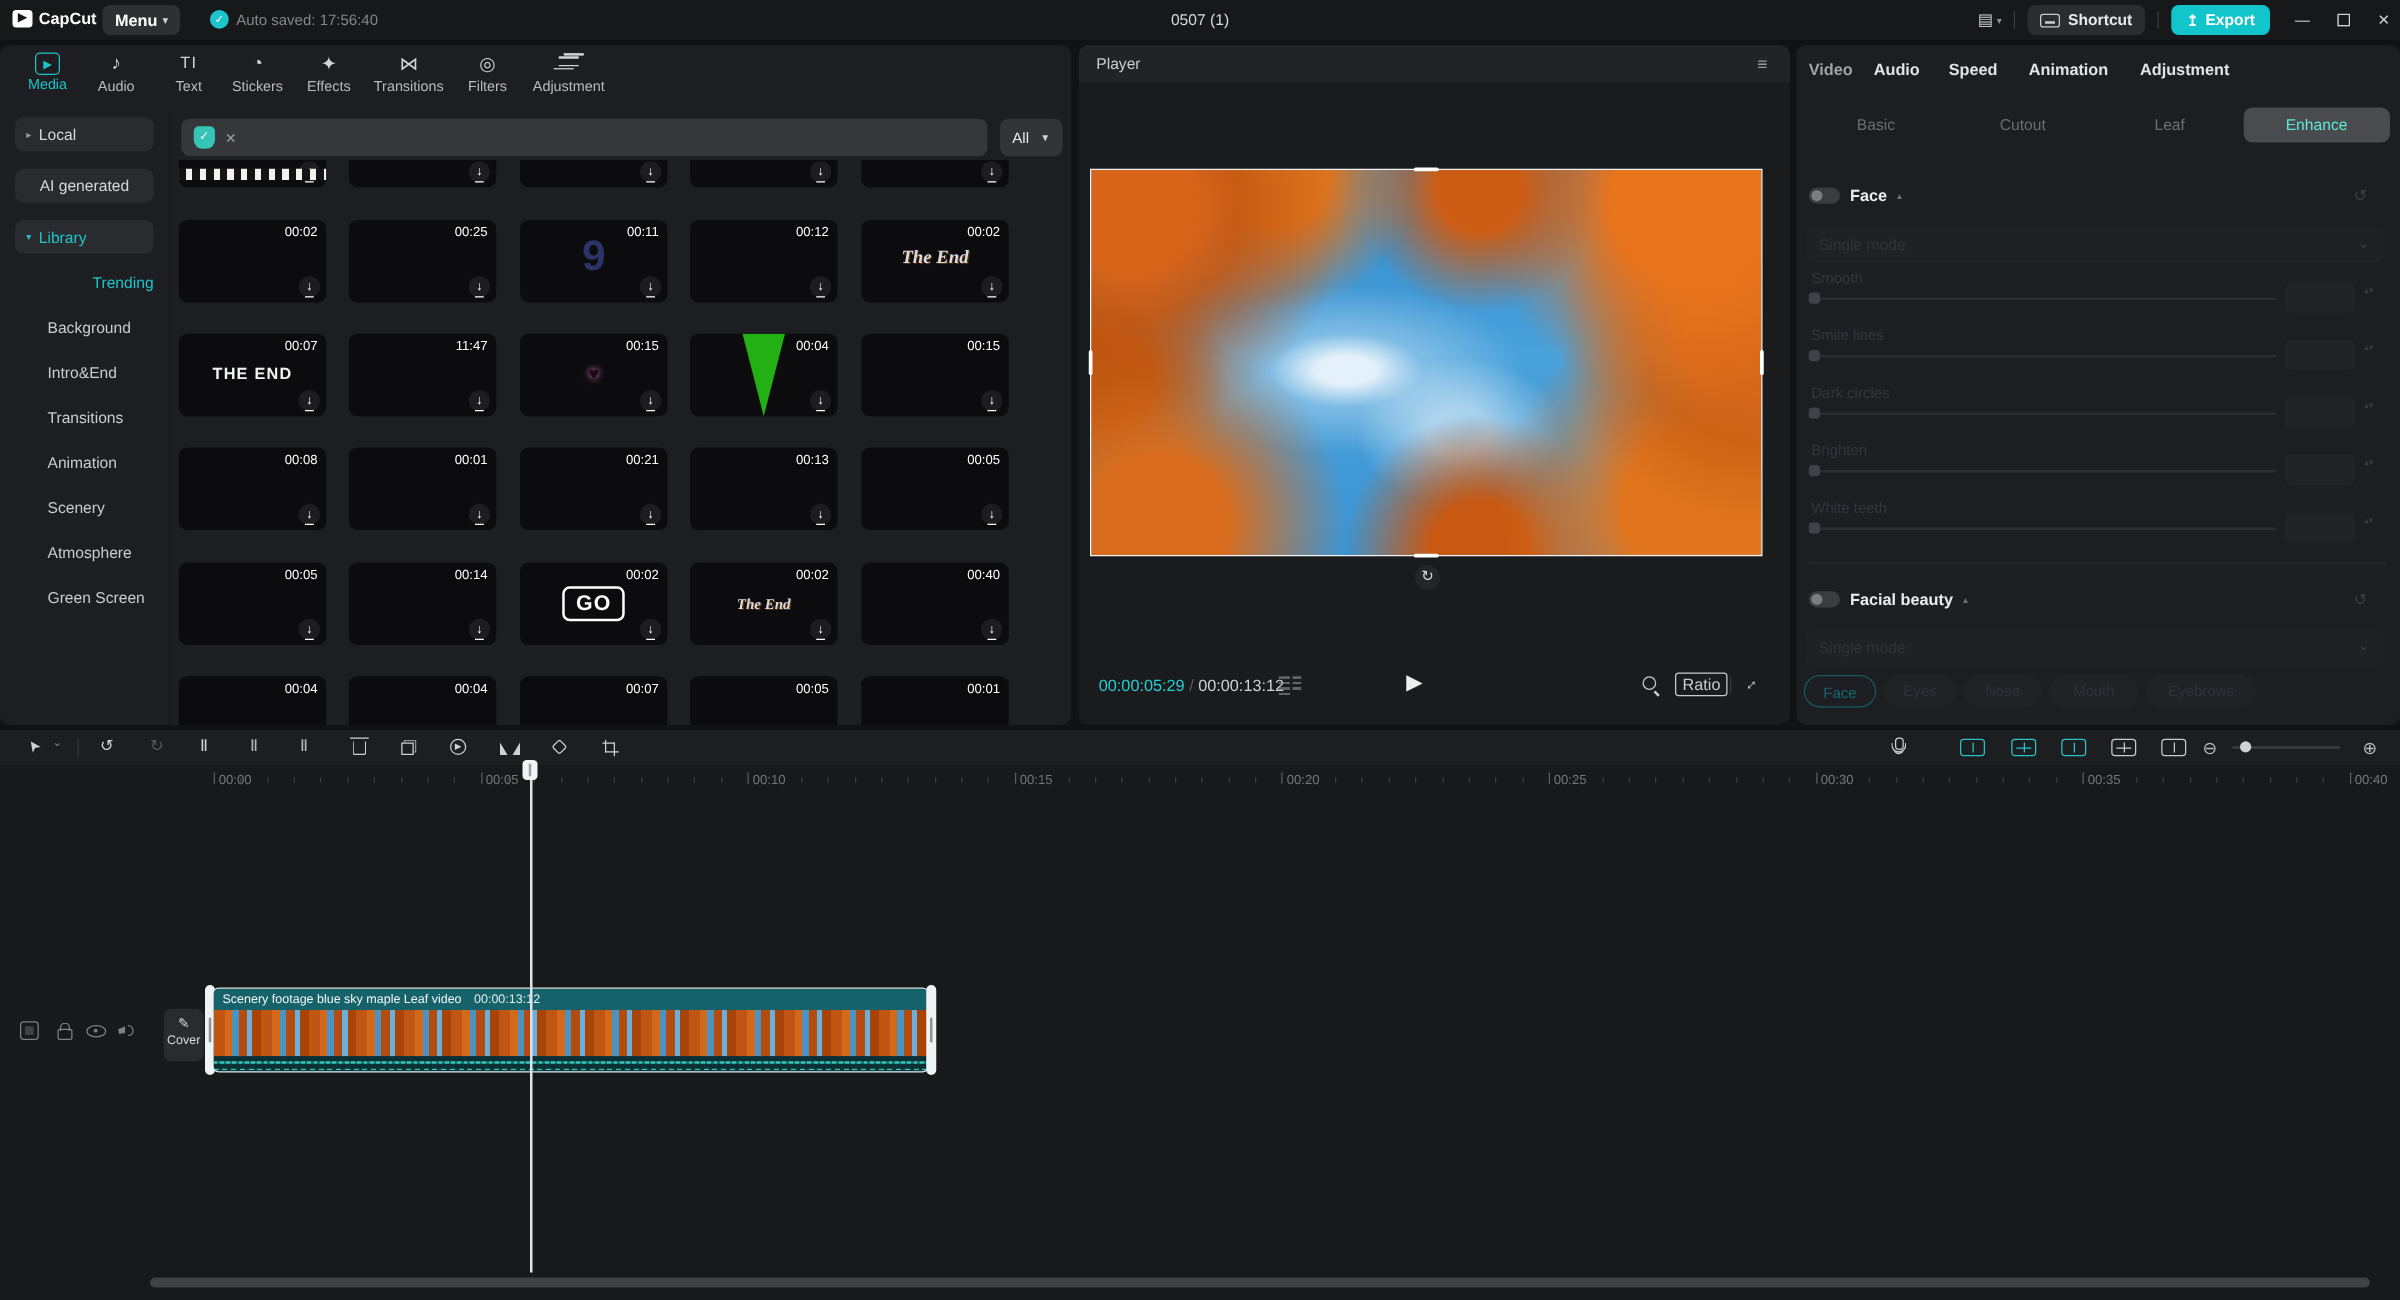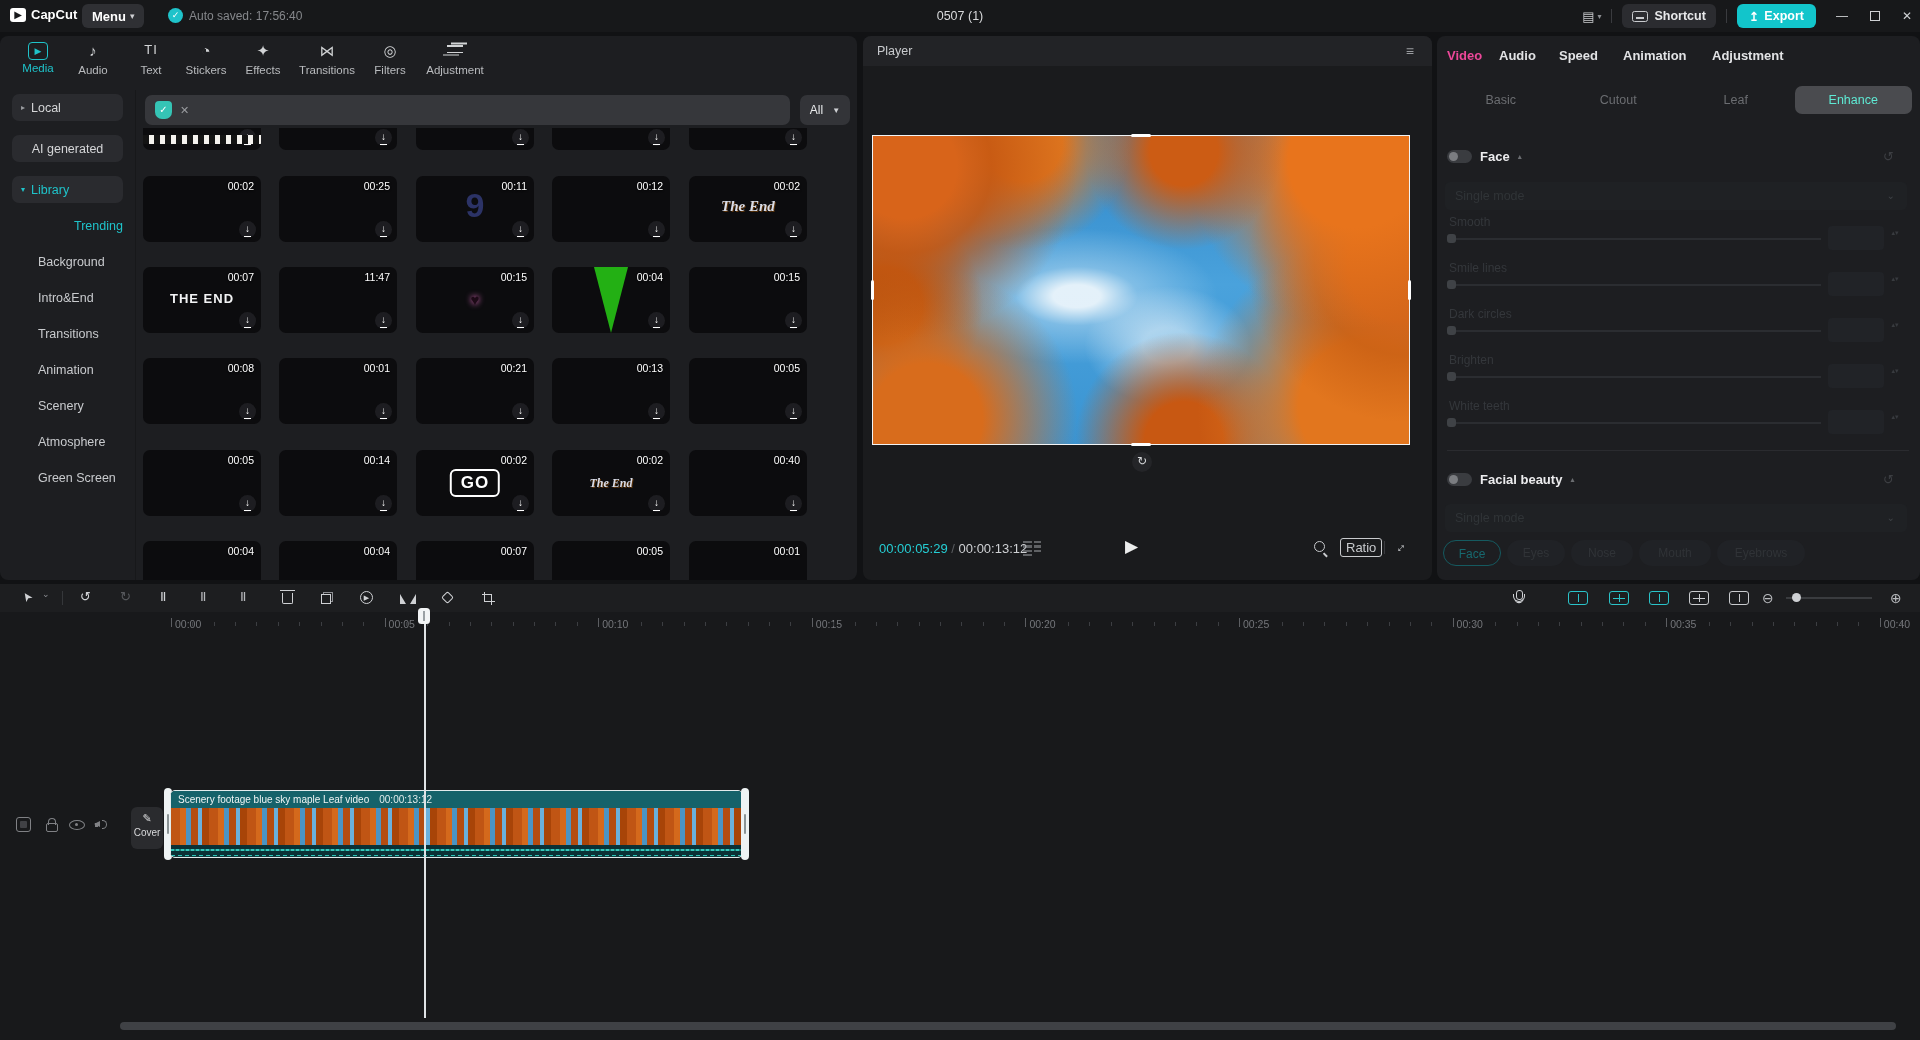--- a/index.html
+++ b/index.html
@@ -140,21 +140,21 @@
   .play-btn{position:absolute;left:262px;top:500px;color:#eceded;font-size:17px;}
   .mag-ico{position:absolute;left:449px;top:503px;width:17px;height:17px;}
   .mag-ico::before{content:"";position:absolute;left:2px;top:2px;width:9px;height:9px;border:1.5px solid #c9cbce;border-radius:50%;}
   .mag-ico::after{content:"";position:absolute;right:1px;bottom:1px;width:5px;height:1.5px;background:#c9cbce;transform:rotate(45deg);}
   .ratio-btn{position:absolute;left:477px;top:502px;border:1.2px solid #c9cbce;border-radius:3px;color:#c9cbce;font-size:13px;padding:1px 5px;}
   .pc-sep{position:absolute;left:521px;top:505px;width:1px;height:13px;background:#3a3b3f;}
   .expand-ico{position:absolute;left:530px;top:503px;color:#c9cbce;font-size:13px;transform:rotate(-45deg);}
 
   
   .itab{position:absolute;top:12px;color:#e2e3e5;font-weight:bold;font-size:13px;}
-  .itab.active{color:#ec4899;}
+  .itab.active{color:#a3a3a3;}
   .subtabs{position:absolute;left:5px;top:50px;width:470px;height:28px;display:flex;}
   .subtab{flex:1;text-align:center;line-height:28px;color:#6b6d71;font-size:12.5px;}
   .subtab.active{background:#4a4b4f;border-radius:7px;color:#5eead4;}
   .sec-hdr{position:absolute;left:10px;display:flex;align-items:center;gap:8px;}
   .toggle{width:25px;height:13px;border-radius:7px;background:#3a3c40;position:relative;}
   .toggle::after{content:"";position:absolute;left:2px;top:2px;width:9px;height:9px;border-radius:50%;background:#7b7d81;}
   .sec-hdr .name{color:#ececee;font-weight:bold;font-size:13px;}
   .sec-hdr .caret{font-size:8px;color:#6b6d71;}
   .reset-ico{position:absolute;left:446px;color:#3c3e42;font-size:13px;}
   .dd{position:absolute;left:8px;width:462px;height:28px;background:#1f2124;border-radius:5px;color:#303437;font-size:12.5px;line-height:28px;padding-left:10px;}

